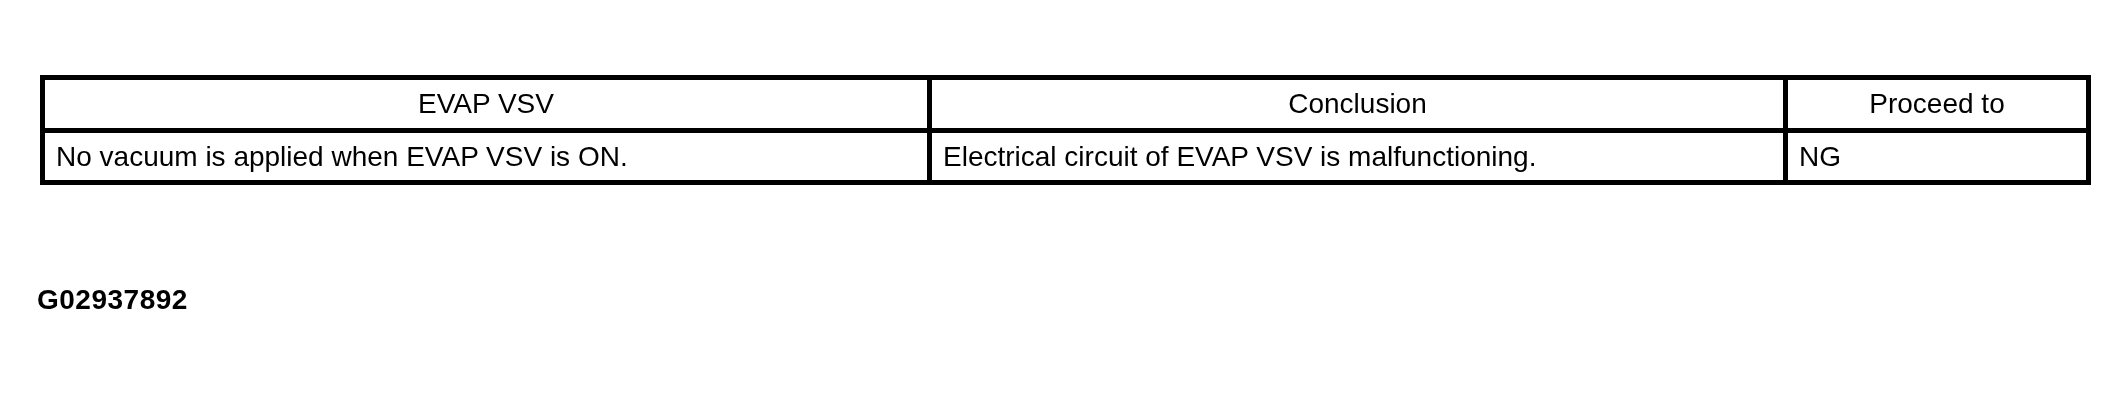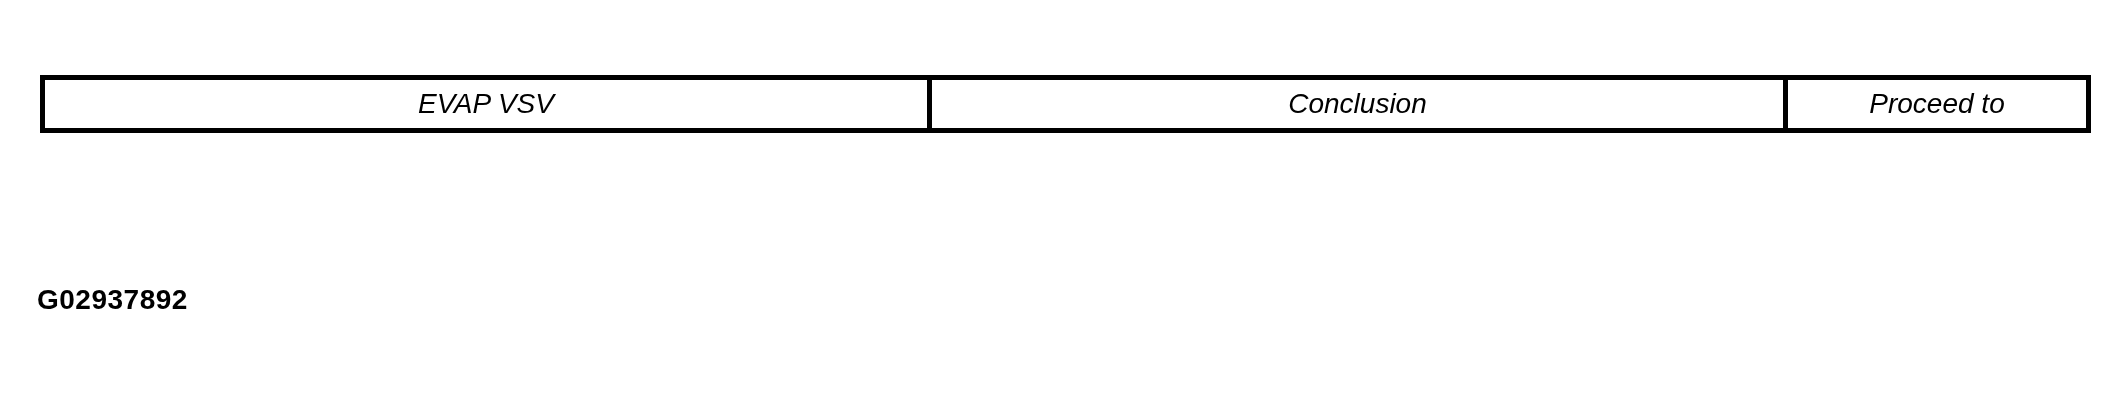--- a/index.html
+++ b/index.html
@@ -37,21 +37,20 @@
     font-size: 28px;
     font-weight: normal;
     color: #000000;
     background: #ffffff;
     box-sizing: border-box;
   }
   table.diag-table th {
     height: 53px;
     vertical-align: middle;
     padding: 0;
-    font-style: italic;
   }
   table.diag-table td {
     text-align: left;
     vertical-align: middle;
     padding: 0 8px 0 11px;
   }
   tr.row-1 td { height: 100px; }
   tr.row-2 td { height: 52px; }
   .cell-line {
     line-height: 40px;
@@ -79,18 +78,29 @@
       <col class="c3">
     </colgroup>
     <thead>
       <tr>
         <th>EVAP VSV</th>
         <th>Conclusion</th>
         <th>Proceed to</th>
       </tr>
     </thead>
     <tbody>
+      <tr class="row-2">
+        <td>
+          <div class="cell-line">No vacuum is applied when EVAP VSV is ON.</div>
+        </td>
+        <td>
+          <div class="cell-line">Electrical circuit of EVAP VSV is malfunctioning.</div>
+        </td>
+        <td>
+          <div class="cell-line">NG</div>
+        </td>
+      </tr>
     </tbody>
   </table>
 
   <div class="figure-code">G02937892</div>
 
 </div>
 
 </body></html>

